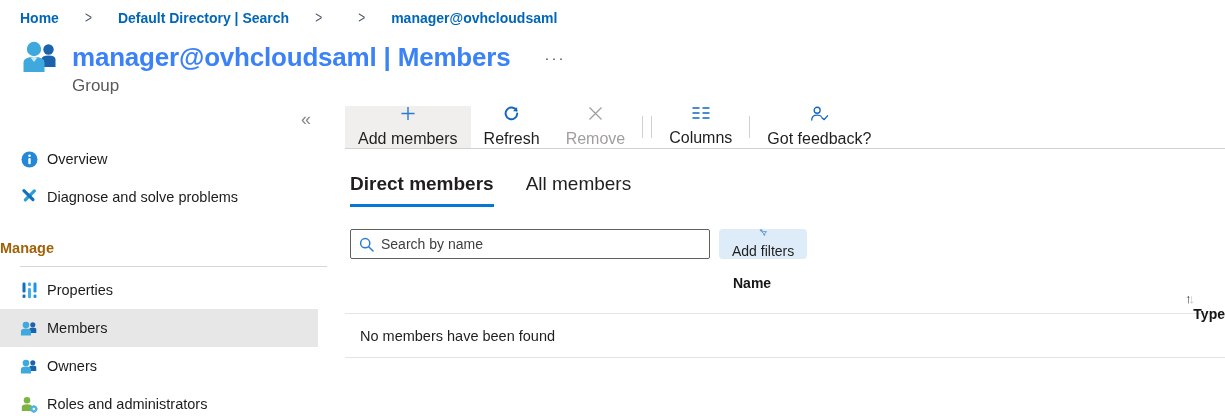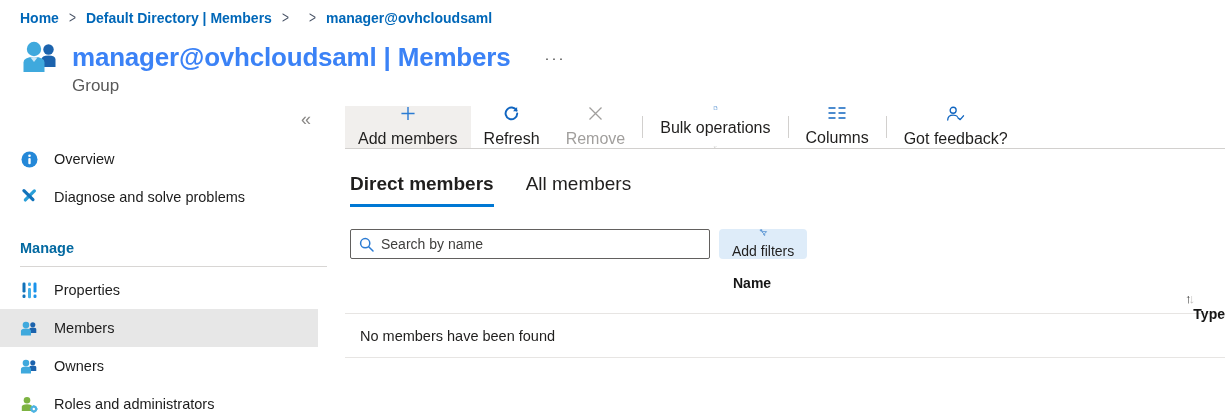--- a/index.html
+++ b/index.html
@@ -1,43 +1,43 @@
 <!DOCTYPE html>
 <html><head>
 <meta charset="utf-8">
 <style>
   * { margin:0; padding:0; box-sizing:border-box; }
   html,body { width:1225px; height:416px; background:#fff; overflow:hidden;
               font-family:"Liberation Sans", sans-serif; color:#201f1e; }
 
   
-  .breadcrumb { padding:10px 0 0 20px; font-size:14px; display:flex; align-items:center; }
+  .breadcrumb { padding:10px 0 0 20px; font-size:14px; display:flex; align-items:center;gap:16px; }
   .crumb { color:#0067b8; font-weight:600; cursor:pointer; }
   .crumb-sep { color:#4a5568; margin:0 10px; font-size:12px; font-weight:400; transform:scaleY(1.35); display:inline-block; }
 
   
   .page-header { margin:13px 0 0 20px; }
   .header-row { display:flex; align-items:center; }
   .group-glyph { width:40px; height:36px; flex:none; }
   .page-title { font-size:26px; font-weight:700; color:#3b82f6; margin-left:12px; letter-spacing:-0.2px; }
   .more-dots { margin-left:30px; color:#494949; font-size:15px; letter-spacing:2px; cursor:pointer; padding:2px 4px; }
   .page-subtitle { margin-left:52px; margin-top:1px; font-size:17px; color:#595959; }
 
   
   .content { display:flex; margin-top:10px; height:300px; }
 
   
   .sidebar { width:345px; flex:none; position:relative; padding-top:2px; }
   .collapse-btn { position:absolute; top:4px; right:34px; color:#8a8886; font-size:18px; cursor:pointer; line-height:1; }
   .nav { margin-top:32px; }
-  .nav-item { height:38px; display:flex; align-items:center; padding-left:20px; gap:16px;
+  .nav-item { height:38px; display:flex; align-items:center; padding-left:20px; gap:9px;
               font-size:14.5px; color:#1c1c1c; width:318px; cursor:pointer; }
   .nav-item.selected { background:#e7e7e7; }
   .nav-icon { width:18px; height:18px; flex:none; display:flex; align-items:center; justify-content:center; }
-  .section-hdr { font-size:14.5px; font-weight:700; color:#0369a1; padding-left:20px; margin-top:20px; height:24px; display:flex; align-items:center; }
+  .section-hdr { font-size:14.5px; font-weight:700; color:#a16207; margin-top:20px; height:24px; display:flex; align-items:center; }
   .section-rule { border:none; border-top:1px solid #d8d6d4; margin:6px 18px 4px 20px; }
 
   
   .main { flex:1; min-width:0; }
 
   
   .toolbar { display:flex; align-items:center; height:42px; }
   .tb-btn { display:flex; align-items:center; gap:9px; padding:0 13px; height:42px;
             font-size:16px; color:#201f1e; cursor:pointer; white-space:nowrap;flex-direction:column; }
   .tb-btn.hovered { background:#f1efed; }
@@ -68,21 +68,21 @@
   .row-rule { border:none; border-top:1px solid #e7e5e3; }
   .empty-row { height:44px; display:flex; align-items:center; padding-left:15px; font-size:14.5px; color:#201f1e;
                border-bottom:1px solid #e7e5e3; }
 </style>
 </head>
 <body>
 
 <div class="breadcrumb">
   <span class="crumb">Home</span>
   <span class="crumb-sep">&gt;</span>
-  <span class="crumb">Default Directory | Members</span>
+  <span class="crumb">Default Directory | Search</span>
   <span class="crumb-sep">&gt;</span>
   <span class="crumb-sep">&gt;</span>
   <span class="crumb">manager@ovhcloudsaml</span>
 </div>
 
 <div class="page-header">
   <div class="header-row">
     <svg class="group-glyph" viewBox="0 0 40 36">
       <circle cx="28.5" cy="10.5" r="5.2" fill="#1c63ad"></circle>
       <path d="M21.5 28 v-7.5 q0-4 7-4 q7 0 7 4 V28 z" fill="#1c63ad"></path>
@@ -196,30 +196,20 @@
         </svg>
         <span>Refresh</span>
       </div>
       <div class="tb-btn disabled">
         <svg width="15" height="15" viewBox="0 0 15 15">
           <path d="M1.5 1.5 L13.5 13.5 M13.5 1.5 L1.5 13.5" stroke="#a19f9d" stroke-width="1.3" fill="none"></path>
         </svg>
         <span>Remove</span>
       </div>
       <div class="tb-sep"></div>
-      <div class="tb-btn">
-        <svg width="15" height="17" viewBox="0 0 15 17">
-          <path d="M1.5 1 H9.5 L13.5 5 V16 H1.5 Z" stroke="#1065c0" stroke-width="1.4" fill="none" stroke-linejoin="round"></path>
-          <path d="M9.5 1 V5 H13.5" stroke="#1065c0" stroke-width="1.4" fill="none" stroke-linejoin="round"></path>
-        </svg>
-        <span>Bulk operations</span>
-        <svg width="12" height="8" viewBox="0 0 12 8">
-          <path d="M1 1.5 L6 6.5 L11 1.5" stroke="#605e5c" stroke-width="1.3" fill="none"></path>
-        </svg>
-      </div>
       <div class="tb-sep"></div>
       <div class="tb-btn">
         <svg width="18" height="14" viewBox="0 0 18 14">
           <g stroke="#1065c0" stroke-width="1.7">
             <path d="M0.5 2 H7.5 M0.5 7 H7.5 M0.5 12 H7.5"></path>
             <path d="M10.5 2 H17.5 M10.5 7 H17.5 M10.5 12 H17.5"></path>
           </g>
         </svg>
         <span>Columns</span>
       </div>

